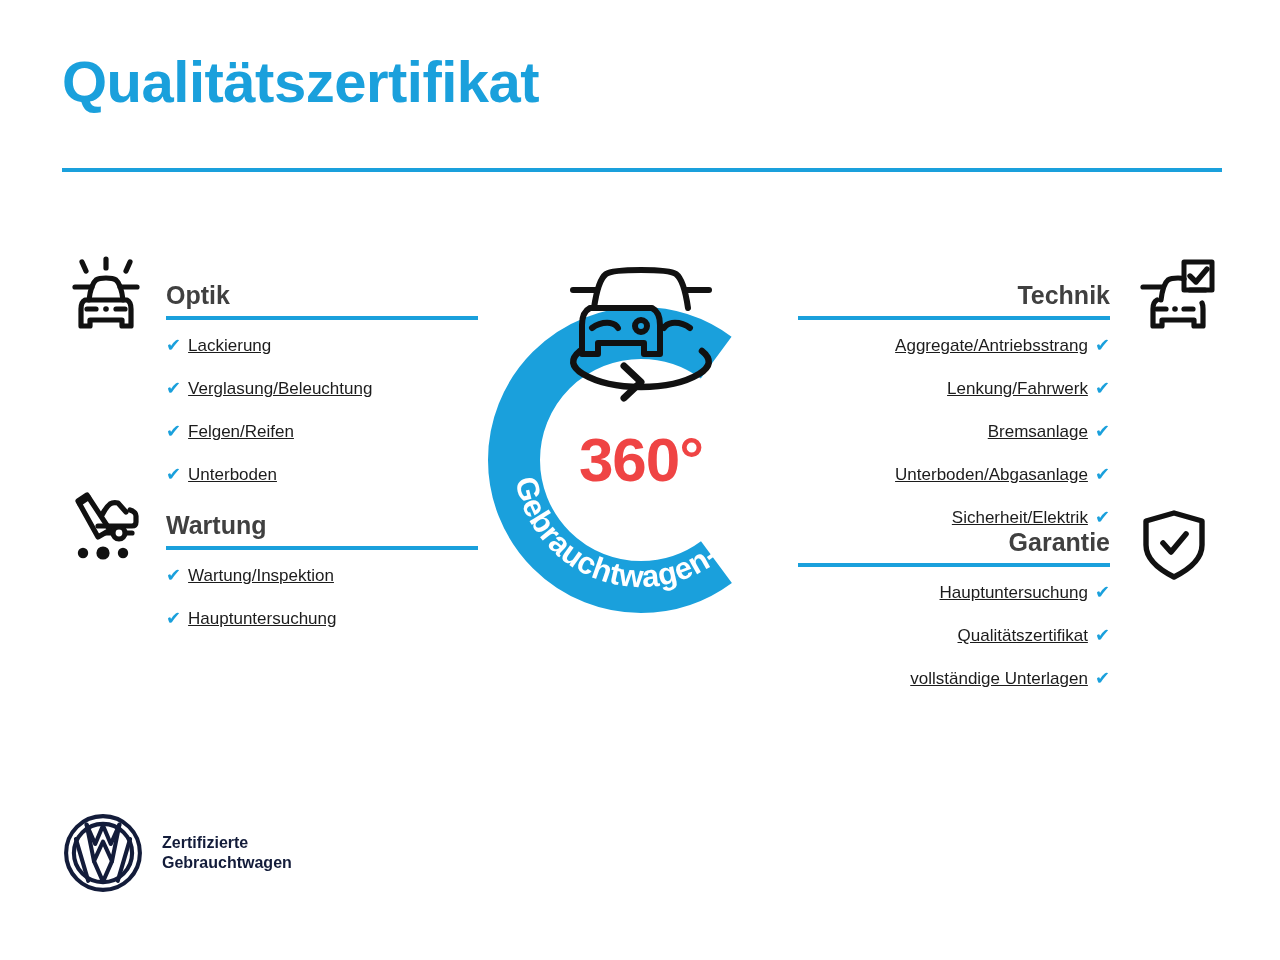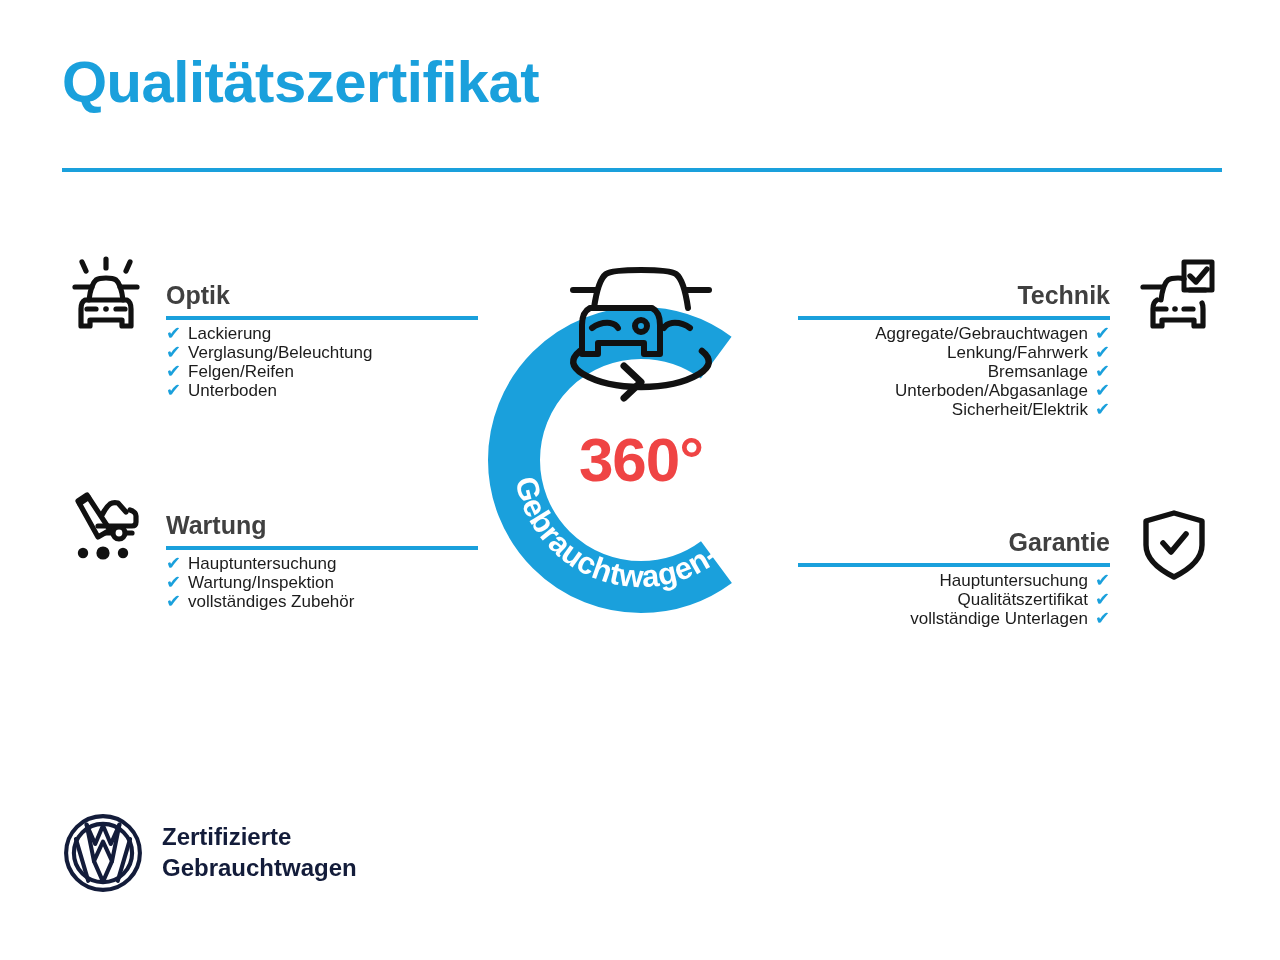--- a/index.html
+++ b/index.html
@@ -78,24 +78,25 @@
     margin: 0;
     padding: 0;
     position: absolute;
     top: 56px;
   }
   .left  .items { left: 108px;  text-align: left; }
   .right .items { right: 112px; text-align: right; width: 312px; }
 
   .items li {
     font-size: 17px;
-    line-height: 18px;
+    line-height: 42px;
     color: #1c1c1c;
     white-space: nowrap;
     font-weight: 400;
+    text-decoration: underline;
   }
   .right .items li { direction: ltr; }
 
   .check {
     color: #1AA0DC;
     font-weight: 700;
     font-size: 18px;
     display: inline-block;
   }
   .left .check  { margin-right: 7px; }
@@ -138,21 +139,21 @@
     position: absolute;
     left: 62px;
     top: 812px;
     display: flex;
     align-items: center;
   }
   .vw-mark { width: 82px; height: 82px; flex: 0 0 82px; }
   .vw-mark svg { width: 100%; height: 100%; display: block; }
   .vw-words {
     margin-left: 18px;
-    font-size: 24px;
+    font-size: 16px;
     font-weight: 700;
     line-height: 1.28;
     color: #131c3a;
     white-space: nowrap;
   }
 </style>
 </head>
 <body>
 
 <div class="page-title">Qualitätszertifikat</div>
@@ -198,23 +199,22 @@
       <circle cx="21" cy="69" r="5.2" fill="#111" stroke="none"></circle>
       <circle cx="41" cy="69" r="6.6" fill="#111" stroke="none"></circle>
       <circle cx="61" cy="69" r="5.2" fill="#111" stroke="none"></circle>
     </svg>
   </div>
   <div class="block-head">
     <div class="block-title">Wartung</div>
     <div class="block-rule"></div>
   </div>
   <ul class="items">
+    <li><span class="check">✔</span><span>Wartung/Inspektion</span></li>
     <li><span class="check">✔</span><span>Hauptuntersuchung</span></li>
-    <li><span class="check">✔</span><span>Wartung/Inspektion</span></li>
-    <li><span class="check">✔</span><span>vollständiges Zubehör</span></li>
   </ul>
 </div>
 
 <div class="block col col-right right" style="top:268px">
   <div class="sec-icon">
     <svg viewBox="0 0 88 88" fill="none" stroke="#111" stroke-width="5.2" stroke-linecap="round" stroke-linejoin="round">
       <path d="M31 46 q2 -16 7 -20 q3 -2 10 -2 q4 0 6 1"></path>
       <path d="M27 46 q-4 2 -4 9 v17 h9 v-6 h32 v6 h9 V55 q0 -4 -1 -6"></path>
       <path d="M13 33 H32"></path>
         <path d="M60 36 H75"></path>
@@ -223,21 +223,21 @@
       <circle cx="45" cy="55" r="2.8" fill="#111" stroke="none"></circle>
       <rect x="54" y="8" width="28" height="28" stroke-width="5"></rect>
       <path d="M60 22 l6 6 l11 -13" stroke-width="5.4"></path>
     </svg>
   </div>
   <div class="block-head">
     <div class="block-title">Technik</div>
     <div class="block-rule"></div>
   </div>
   <ul class="items">
-    <li><span>Aggregate/Gebrauchtwagen</span><span class="check">✔</span></li>
+    <li><span>Aggregate/Antriebsstrang</span><span class="check">✔</span></li>
     <li><span>Lenkung/Fahrwerk</span><span class="check">✔</span></li>
     <li><span>Bremsanlage</span><span class="check">✔</span></li>
     <li><span>Unterboden/Abgasanlage</span><span class="check">✔</span></li>
     <li><span>Sicherheit/Elektrik</span><span class="check">✔</span></li>
   </ul>
 </div>
 
 <div class="block col col-right right" style="top:515px">
   <div class="sec-icon">
     <svg viewBox="0 0 88 88" fill="none" stroke="#111" stroke-width="5.4" stroke-linecap="round" stroke-linejoin="round">

